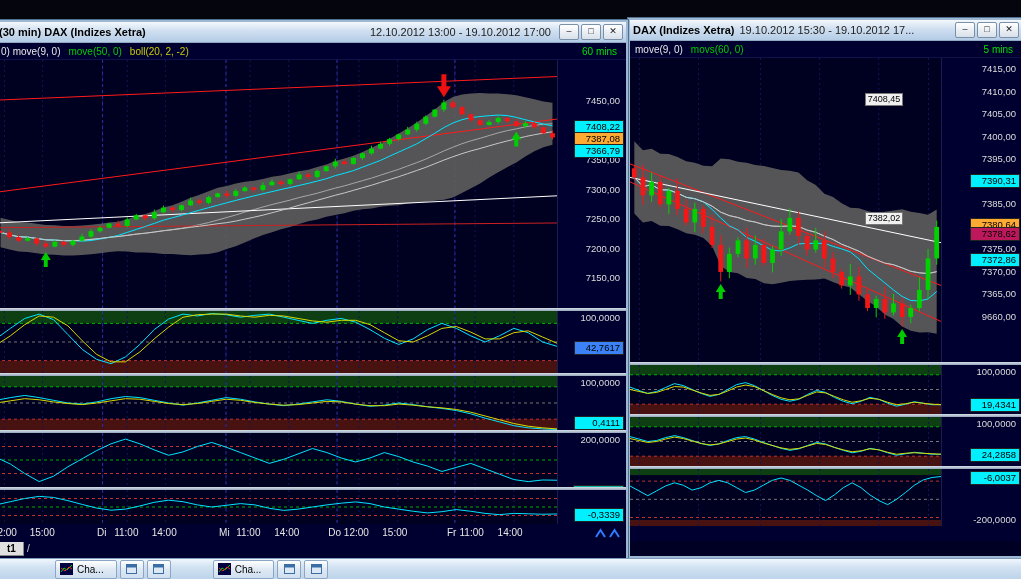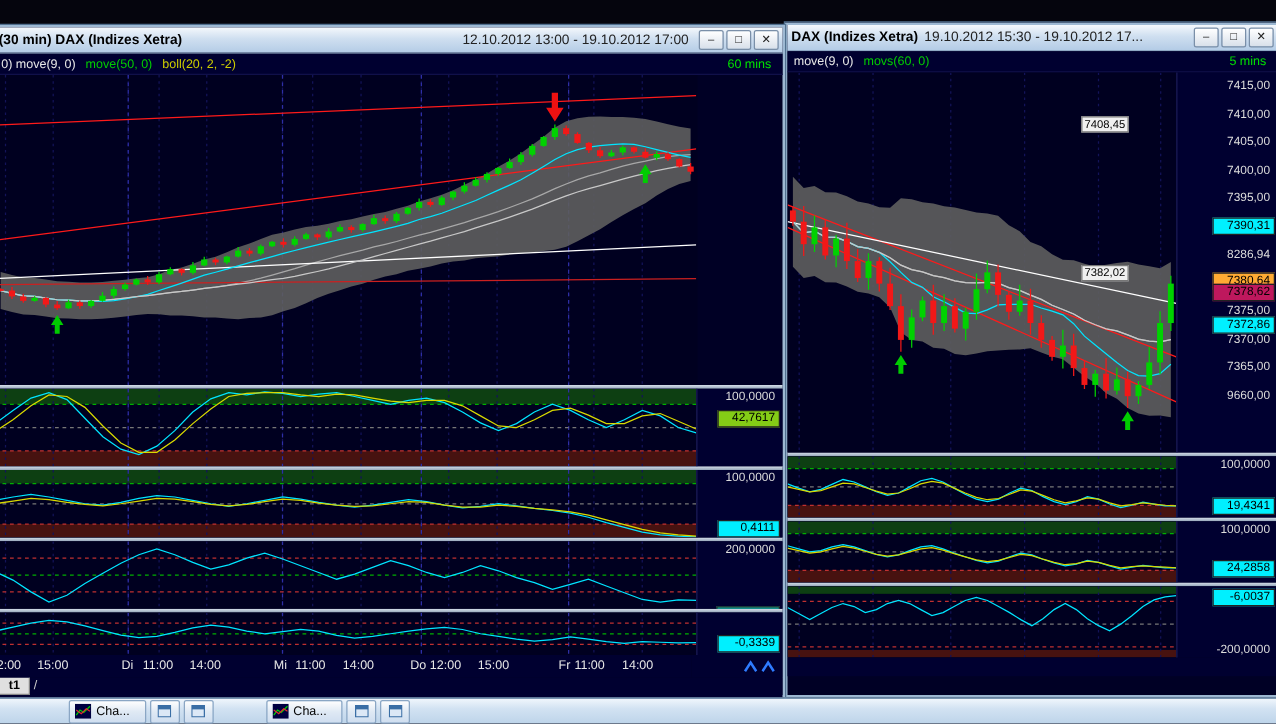--- a/index.html
+++ b/index.html
@@ -214,20 +214,32 @@
           <rect x="535.8907258064517" y="63.18095238095238" width="4.976612903225807" height="4.133333333333326" fill="#f21818"></rect>
           <line x1="547.4274193548387" y1="66.6057142857144" x2="547.4274193548387" y2="73.92761904761893" stroke="#f21818" stroke-width="1"></line>
           <rect x="544.9391129032258" y="67.3142857142857" width="4.976612903225807" height="5.904761904761912" fill="#f21818"></rect>
           <line x1="556.4758064516129" y1="70.3847619047618" x2="556.4758064516129" y2="79.47809523809546" stroke="#f21818" stroke-width="1"></line>
           <rect x="553.9875000000001" y="73.21904761904761" width="4.976612903225807" height="4.13333333333334" fill="#f21818"></rect>
           <polygon points="49.766129032258064,191.95238095238093 44.766129032258064,199.95238095238093 47.766129032258064,199.95238095238093 47.766129032258064,206.95238095238093 51.766129032258064,206.95238095238093 51.766129032258064,199.95238095238093 54.766129032258064,199.95238095238093" fill="#00cc00"></polygon>
           <polygon points="520.2822580645161,71.4952380952381 515.2822580645161,79.4952380952381 518.2822580645161,79.4952380952381 518.2822580645161,86.4952380952381 522.2822580645161,86.4952380952381 522.2822580645161,79.4952380952381 525.2822580645161,79.4952380952381" fill="#00cc00"></polygon>
           <polygon points="447.89516129032256,37.15238095238095 440.89516129032256,26.152380952380952 445.39516129032256,26.152380952380952 445.39516129032256,14.152380952380952 450.39516129032256,14.152380952380952 450.39516129032256,26.152380952380952 454.89516129032256,26.152380952380952" fill="#ee1111"></polygon>
         </svg>
       </div>
+    <div class="scale" id="lm-scale" style="width:68px;height:248px">
+        <div class="tick" style="top: 35.3333px;">7450,00</div>
+        <div class="tick" style="top: 64.8571px;">7400,00</div>
+        <div class="tick" style="top: 94.381px;">7350,00</div>
+        <div class="tick" style="top: 123.905px;">7300,00</div>
+        <div class="tick" style="top: 153.429px;">7250,00</div>
+        <div class="tick" style="top: 182.952px;">7200,00</div>
+        <div class="tick" style="top: 212.476px;">7150,00</div>
+        <div class="pricebox" style="top: 60.0034px; background: rgb(0, 240, 255);">7408,22</div>
+        <div class="pricebox" style="top: 72.4861px; background: rgb(255, 170, 51);">7387,08</div>
+        <div class="pricebox" style="top: 84.4669px; background: rgb(0, 240, 255);">7366,79</div>
+      </div>
   </div>
   <div class="splitter"></div>
   <div class="row" style="height:62px">
     <div class="plot" id="lp1-plot" style="width:562px;height:62px">
         <svg width="561" height="62" viewBox="0 0 561 62">
           <rect x="0" y="0" width="561" height="12.4" fill="#0d3f12"></rect>
           <rect x="0" y="49.6" width="561" height="12.399999999999999" fill="#471210"></rect>
           <line x1="8.415" y1="0" x2="8.415" y2="62" stroke="#13135a" stroke-dasharray="2,3"></line>
           <line x1="46.563" y1="0" x2="46.563" y2="62" stroke="#13135a" stroke-dasharray="2,3"></line>
           <line x1="106.59" y1="0" x2="106.59" y2="62" stroke="#13135a" stroke-dasharray="2,3"></line>
@@ -248,21 +260,21 @@
           <line x1="458.89799999999997" y1="0" x2="458.89799999999997" y2="62" stroke="#2e2ea6" stroke-dasharray="3,3"></line>
           <line x1="0" y1="12.4" x2="561" y2="12.4" stroke="#00b000" stroke-dasharray="3,3" stroke-width="1"></line>
           <line x1="0" y1="31" x2="561" y2="31" stroke="#777777" stroke-dasharray="3,3" stroke-width="1"></line>
           <line x1="0" y1="49.6" x2="561" y2="49.6" stroke="#c03030" stroke-dasharray="3,3" stroke-width="1"></line>
           <polyline points="0,27.900000000000002 14.384615384615385,17.360000000000003 28.76923076923077,7.4399999999999995 43.15384615384615,3.1 57.53846153846154,8.680000000000001 71.92307692307692,23.56 86.3076923076923,38.44 100.6923076923077,48.36 115.07692307692308,52.699999999999996 129.46153846153845,45.88 143.84615384615384,33.480000000000004 158.23076923076923,18.599999999999998 172.6153846153846,8.06 187,3.1 201.3846153846154,4.96 215.76923076923077,2.48 230.15384615384616,3.7199999999999998 244.53846153846155,6.2 258.9230769230769,4.340000000000001 273.3076923076923,3.1 287.6923076923077,6.2 302.0769230769231,9.299999999999999 316.46153846153845,12.4 330.84615384615387,9.299999999999999 345.2307692307692,7.4399999999999995 359.61538461538464,11.16 374,18.599999999999998 388.38461538461536,27.28 402.7692307692308,33.480000000000004 417.15384615384613,27.900000000000002 431.53846153846155,18.599999999999998 445.9230769230769,12.4 460.3076923076923,17.360000000000003 474.6923076923077,24.8 489.0769230769231,31 503.46153846153845,24.8 517.8461538461538,17.360000000000003 532.2307692307693,21.7 546.6153846153846,31 561,35.339999999999996" fill="none" stroke="#00e5ff" stroke-width="1"></polyline>
           <polyline points="0,34.1 14.384615384615385,24.8 28.76923076923077,13.64 43.15384615384615,4.96 57.53846153846154,6.2 71.92307692307692,14.879999999999999 86.3076923076923,29.759999999999998 100.6923076923077,43.4 115.07692307692308,50.839999999999996 129.46153846153845,50.839999999999996 143.84615384615384,40.92 158.23076923076923,27.900000000000002 172.6153846153846,16.12 187,6.2 201.3846153846154,3.7199999999999998 215.76923076923077,3.1 230.15384615384616,3.1 244.53846153846155,4.96 258.9230769230769,6.2 273.3076923076923,4.340000000000001 287.6923076923077,4.96 302.0769230769231,7.4399999999999995 316.46153846153845,9.92 330.84615384615387,11.16 345.2307692307692,9.299999999999999 359.61538461538464,9.299999999999999 374,13.64 388.38461538461536,21.7 402.7692307692308,29.759999999999998 417.15384615384613,31 431.53846153846155,24.8 445.9230769230769,17.360000000000003 460.3076923076923,15.5 474.6923076923077,21.080000000000002 489.0769230769231,27.900000000000002 503.46153846153845,27.900000000000002 517.8461538461538,21.7 532.2307692307693,19.84 546.6153846153846,26.04 561,32.24" fill="none" stroke="#d9d900" stroke-width="1"></polyline>
         </svg>
       </div>
     <div class="scale" id="lp1-scale" style="width:68px;height:62px">
         <div class="paneltop">100,0000</div>
-        <div class="pricebox" style="top: 17px; background: #84cc16;">42,7617</div>
+        <div class="pricebox" style="top: 30px; background: #3b82f6;">42,7617</div>
       </div>
   </div>
   <div class="splitter"></div>
   <div class="row" style="height:54px">
     <div class="plot" id="lp2-plot" style="width:562px;height:54px">
         <svg width="561" height="54" viewBox="0 0 561 54">
           <rect x="0" y="0" width="561" height="10.8" fill="#0d3f12"></rect>
           <rect x="0" y="43.2" width="561" height="10.799999999999997" fill="#471210"></rect>
           <line x1="8.415" y1="0" x2="8.415" y2="54" stroke="#13135a" stroke-dasharray="2,3"></line>
           <line x1="46.563" y1="0" x2="46.563" y2="54" stroke="#13135a" stroke-dasharray="2,3"></line>
@@ -500,21 +512,21 @@
         <div class="plot-label" style="right: 38px; top: 34.7585px;">7408,45</div>
         <div class="plot-label" style="right: 38px; top: 153.791px;">7382,02</div>
       </div>
     <div class="scale" id="rm-scale" style="width:80px;height:304px">
         <div class="tick" style="top: 5.25926px;">7415,00</div>
         <div class="tick" style="top: 27.7778px;">7410,00</div>
         <div class="tick" style="top: 50.2963px;">7405,00</div>
         <div class="tick" style="top: 72.8148px;">7400,00</div>
         <div class="tick" style="top: 95.3333px;">7395,00</div>
         <div class="tick" style="top: 117.852px;">7390,00</div>
-        <div class="tick" style="top: 140.37px;">8286,94</div>
+        <div class="tick" style="top: 140.37px;">7385,00</div>
         <div class="tick" style="top: 162.889px;">7380,00</div>
         <div class="tick" style="top: 185.407px;">7375,00</div>
         <div class="tick" style="top: 207.926px;">7370,00</div>
         <div class="tick" style="top: 230.444px;">7365,00</div>
         <div class="tick" style="top: 252.963px;">9660,00</div>
         <div class="pricebox" style="top: 116.456px; background: rgb(0, 240, 255);">7390,31</div>
         <div class="pricebox" style="top: 160.007px; background: rgb(255, 170, 51);">7380,64</div>
         <div class="pricebox" style="top: 169.104px; background: #be185d; margin-left: 29px;">7378,62</div>
         <div class="pricebox" style="top: 195.045px; background: rgb(0, 240, 255);">7372,86</div>
       </div>

